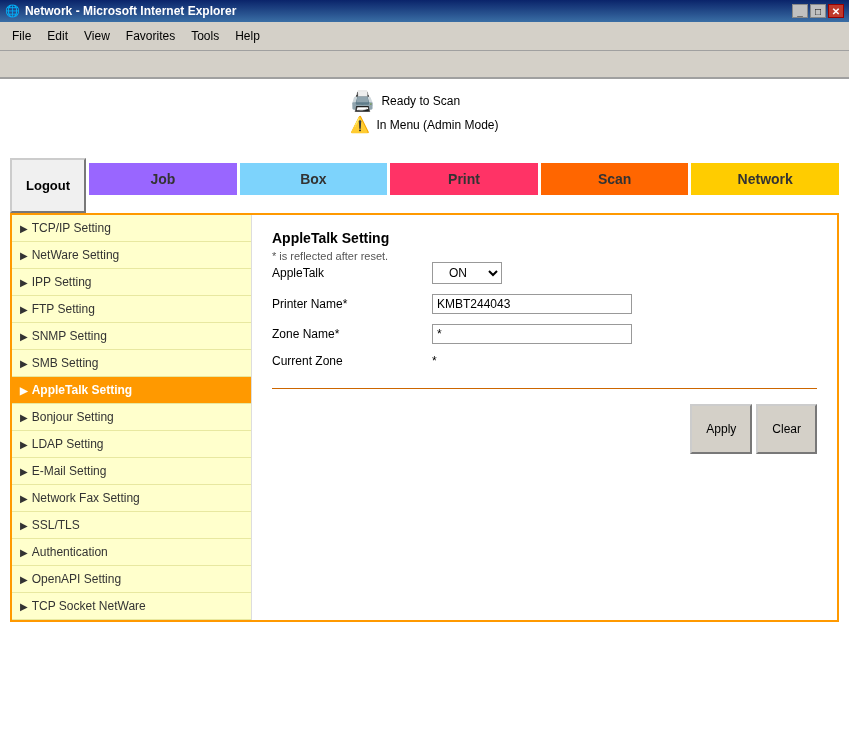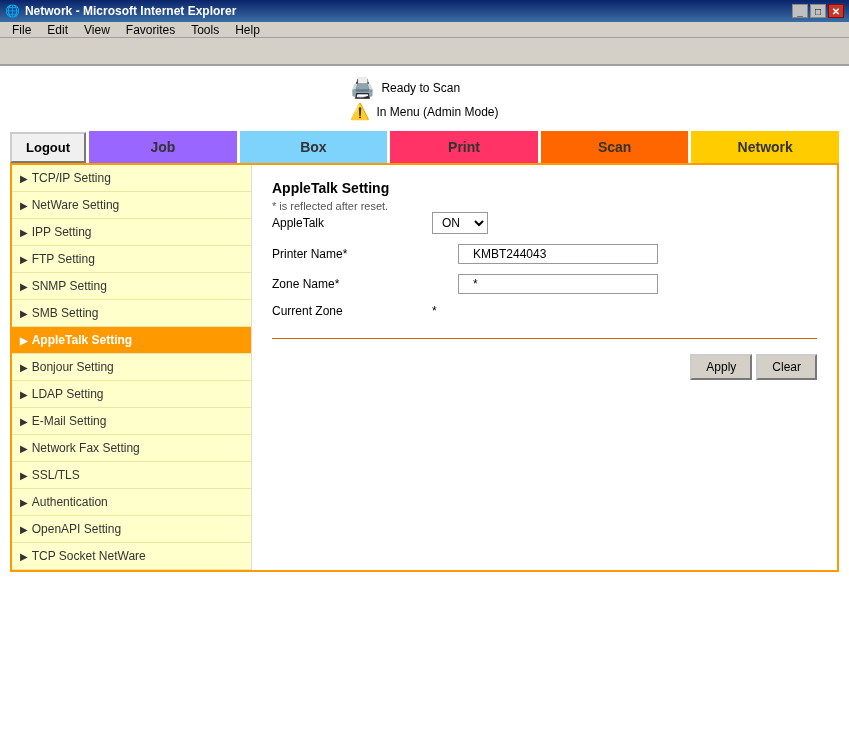--- a/index.html
+++ b/index.html
@@ -26,21 +26,21 @@
     }
     .titlebar-btn.close { background: #c0392b; color: white; border-color: #900; }
 
     
     #menubar {
       background: #d4d0c8;
       border-bottom: 1px solid #a0a0a0;
       display: flex;
       align-items: center;
       padding: 2px 4px;
-      height: 16px;
+      height: 29px;
     }
     .menu-item { padding: 2px 8px; font-size: 12px; cursor: pointer; }
 
     
     #ie-toolbar {
       background: #d4d0c8;
       border-bottom: 2px solid #a0a0a0;
       padding: 2px 4px;
       height: 28px;
       display: flex;
@@ -71,26 +71,27 @@
     .status-line { display: flex; align-items: center; gap: 6px; font-size: 12px; }
 
     
     #nav-tabs {
       display: flex;
       align-items: center;
       gap: 3px;
       margin-bottom: 0;
     }
     .logout-btn {
-      padding: 6px 14px;
+      padding: 18px 14px;
       background: #f0f0f0;
       border: 2px outset #ccc;
       font-size: 13px;
       cursor: pointer;
       font-weight: bold;
+      margin-top: 14px;
     }
     .nav-tab {
       padding: 8px 0;
       text-align: center;
       font-size: 14px;
       font-weight: bold;
       cursor: pointer;
       color: #333;
       flex: 1;
     }
@@ -140,47 +141,46 @@
     .content-title { font-size: 14px; font-weight: bold; margin-bottom: 4px; }
     .content-subtitle { font-size: 11px; color: #555; margin-bottom: 0; }
     .setting-row {
       display: flex;
       align-items: center;
       margin-bottom: 10px;
     }
     .setting-label { width: 160px; font-size: 12px; }
     .setting-value { display: flex; align-items: center; }
     select.small-select {
-      padding: 2px 5px;
+      padding: 2px 12px;
       font-size: 12px;
       border: 1px solid #999;
       background: white;
     }
     input.text-input {
-      padding: 2px 14px;
+      padding: 2px 4px;
       font-size: 12px;
       border: 1px solid #999;
       width: 200px;
-      margin-left: 26px;
     }
     .static-value { font-size: 12px; }
 
     .divider-line {
       border: none;
       border-top: 1px solid #cc6600;
       margin: 20px 0 15px 0;
     }
 
     .button-row {
       display: flex;
       gap: 4px;
       justify-content: flex-end;
     }
     .action-btn {
-      padding: 4px 14px;
+      padding: 16px 14px;
       font-size: 12px;
       border: 2px outset #ccc;
       background: #d4d0c8;
       cursor: pointer;
     }
   </style>
 </head>
 <body>
 
 <div id="titlebar">

